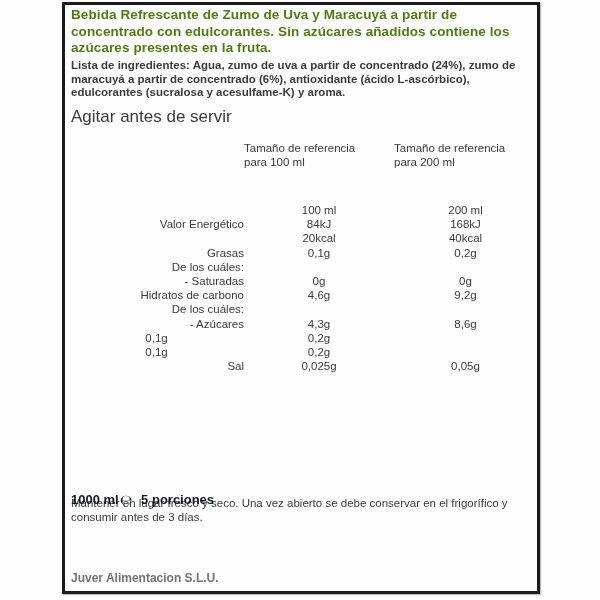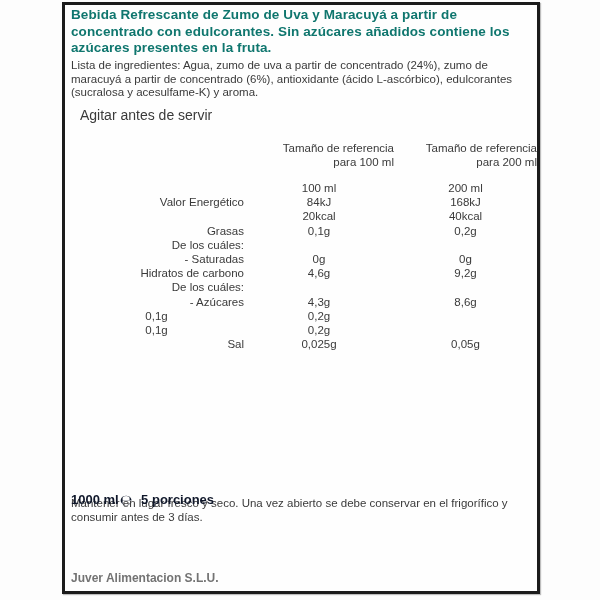--- a/index.html
+++ b/index.html
@@ -14,37 +14,37 @@
     position: absolute; left: 62px; top: 2px;
     width: 478px; height: 592px;
     box-sizing: border-box;
     border: 3px solid #1b1b1b;
     background: #fefefe;
     box-shadow: 1px 1px 1px rgba(0,0,0,0.25);
   }
   .title {
     position: absolute; top: 2px; left: 6px; width: 452px;
     font-size: 13.5px; font-weight: bold; line-height: 16.5px;
-    color: #0f766e; letter-spacing: 0.1px;
+    color: #4d7c0f; letter-spacing: 0.1px;
   }
   .ingredients {
     position: absolute; top: 54px; left: 6px; width: 458px;
-    font-size: 11.5px; line-height: 13.5px; color: #3a3a3a;
+    font-size: 11.5px; line-height: 13.5px; color: #3a3a3a; font-weight: bold;
   }
   .shake {
     position: absolute; top: 102px; left: 6px;
-    font-size: 14px; color: #3a3a3a; margin-left: 9px;
+    font-size: 17px; color: #3a3a3a;
   }
   .ntable {
     position: absolute; top: 136px; left: 4px; width: 468px;
     font-size: 11.5px; color: #3a3a3a;
   }
   .thead, .trow { display: grid; grid-template-columns: 175px 150px 143px; }
-  .thcol { text-align: right; white-space: pre-line; line-height: 14px; }
-  .tbody { margin-top: 12px; }
+  .thcol { text-align: left; white-space: pre-line; line-height: 14px; }
+  .tbody { margin-top: 34px; }
   .trow .tcell { line-height: 14.2px; white-space: nowrap; overflow: hidden; }
   .tval { text-align: center; }
   .tlabel { padding-left: 7px; text-align: right; }
   .tlabel.indent { padding-left: 13px; }
   .storage {
     position: absolute; top: 444px; left: 6px; width: 438px;
     font-size: 11.5px; line-height: 13.5px; color: #3a3a3a; margin-top: 48px;
   }
   .volume-line {
     position: absolute; top: 487px; left: 6px;

